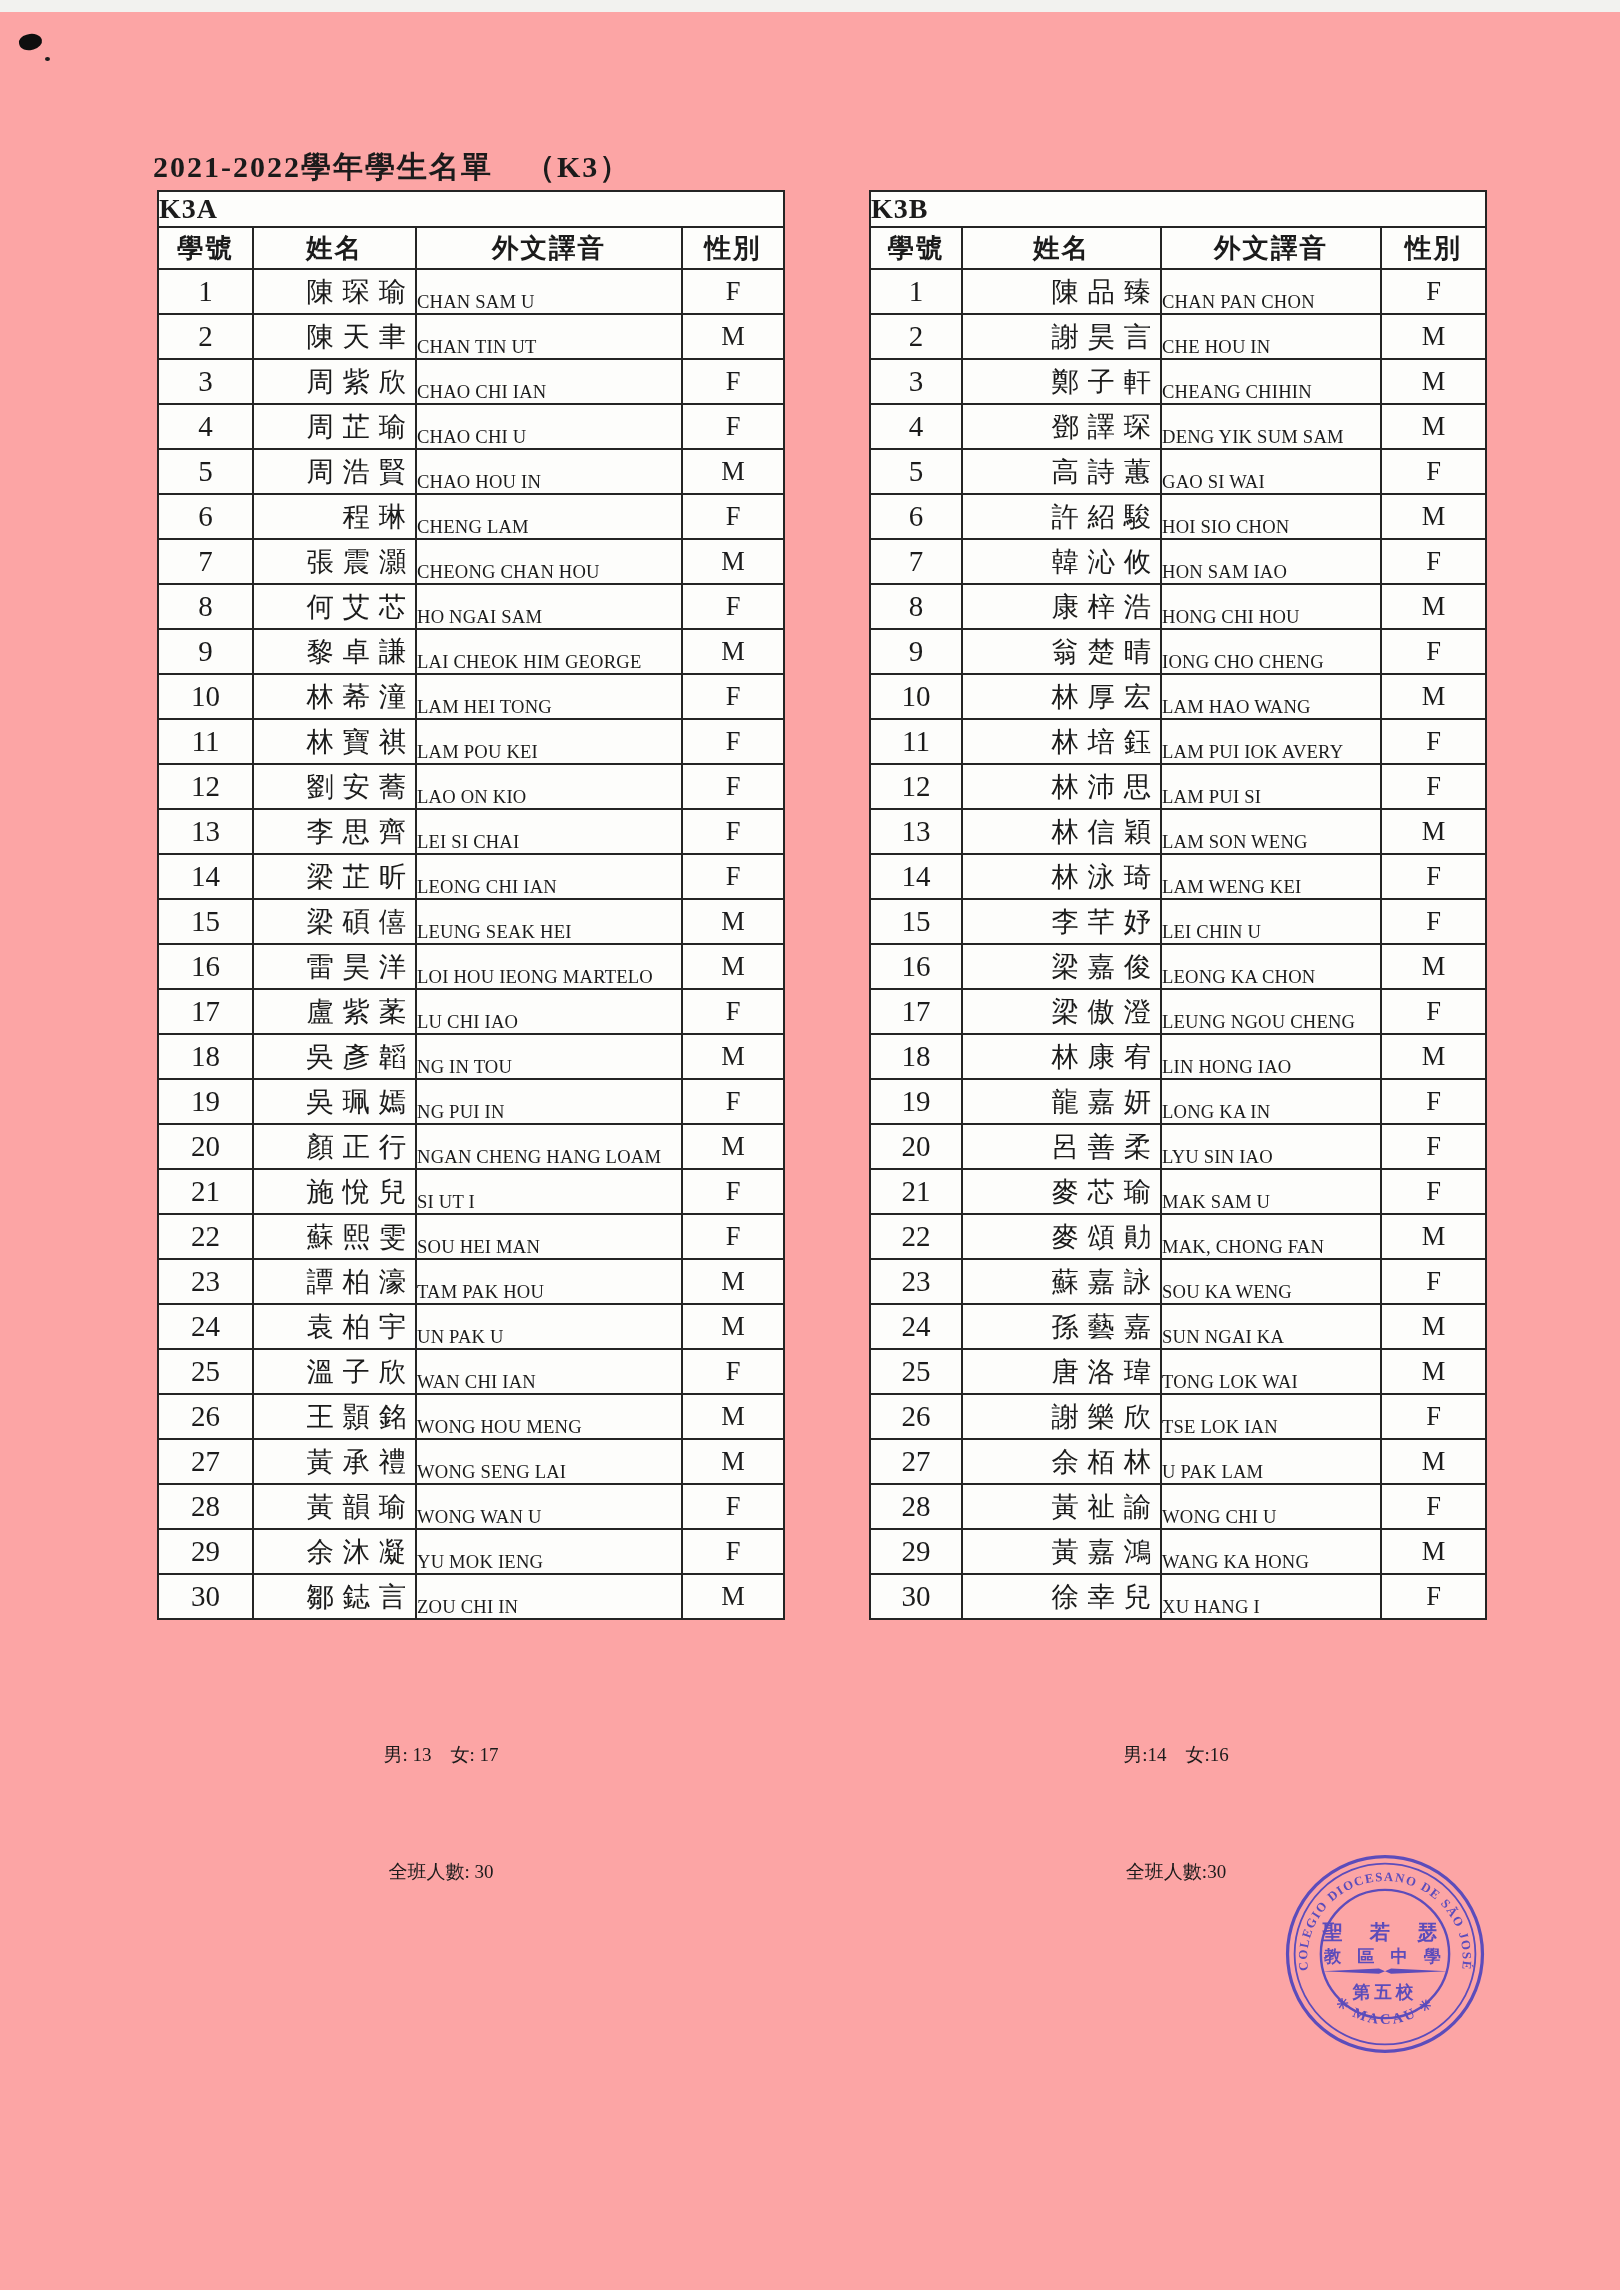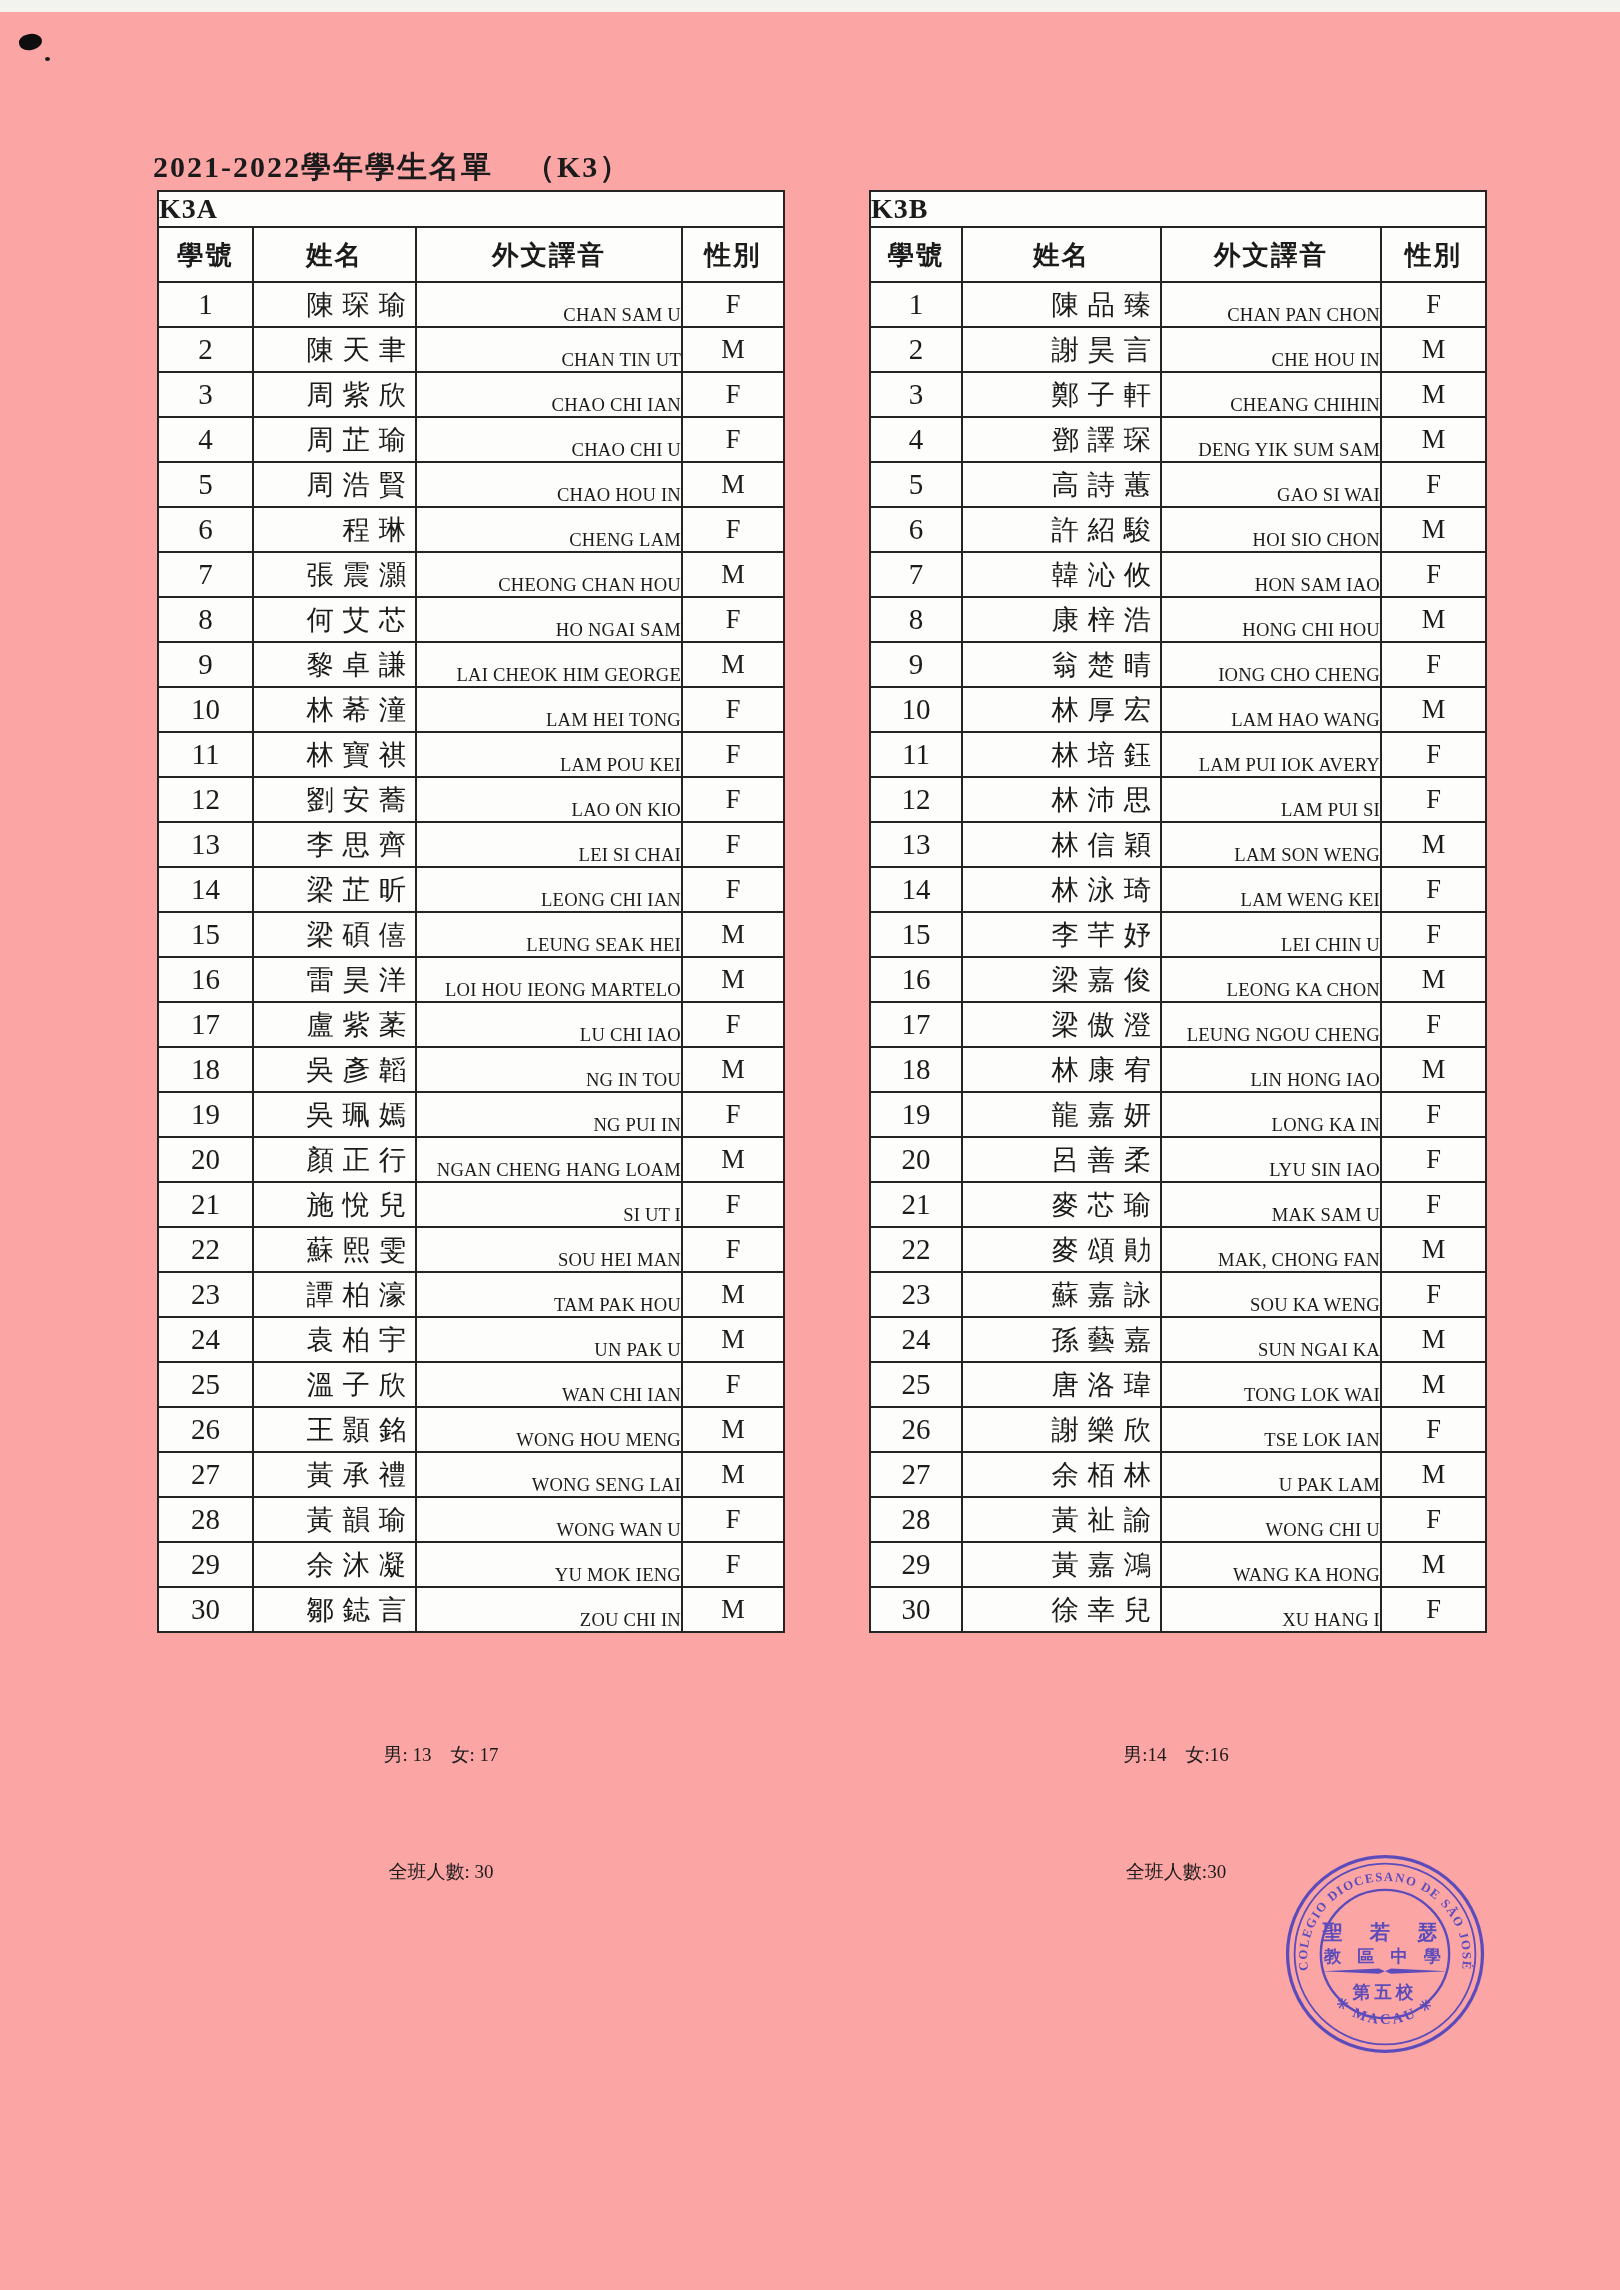--- a/index.html
+++ b/index.html
@@ -33,37 +33,37 @@
     border:2.5px solid #242424;
     padding:0;
     overflow:hidden;
     white-space:nowrap;
   }
   tr.class-row{height:36px;}
   tr.class-row th{
     font-size:28px;font-weight:700;letter-spacing:1px;
     text-align:left;vertical-align:middle;
   }
-  tr.header-row{height:55px;}
+  tr.header-row{height:42px;}
   tr.header-row th{
     font-size:26.5px;font-weight:700;
     text-align:center;vertical-align:middle;
     letter-spacing:2px;
   }
   tbody tr{height:45px;}
   td.cell-no{
     text-align:center;vertical-align:middle;
     font-size:29px;
   }
   td.cell-name{
     text-align:right;vertical-align:middle;
     font-size:27.4px;letter-spacing:8.8px;
   }
   td.cell-roman{
-    text-align:right;vertical-align:bottom;
+    text-align:left;vertical-align:bottom;
     font-size:18.6px;padding:0 2px 4.9px 2.9px;
     letter-spacing:0.2px;
   }
   td.cell-gender{
     text-align:center;vertical-align:middle;
     font-size:26.5px;
   }
   .summary{
     position:absolute;
     text-align:center;

